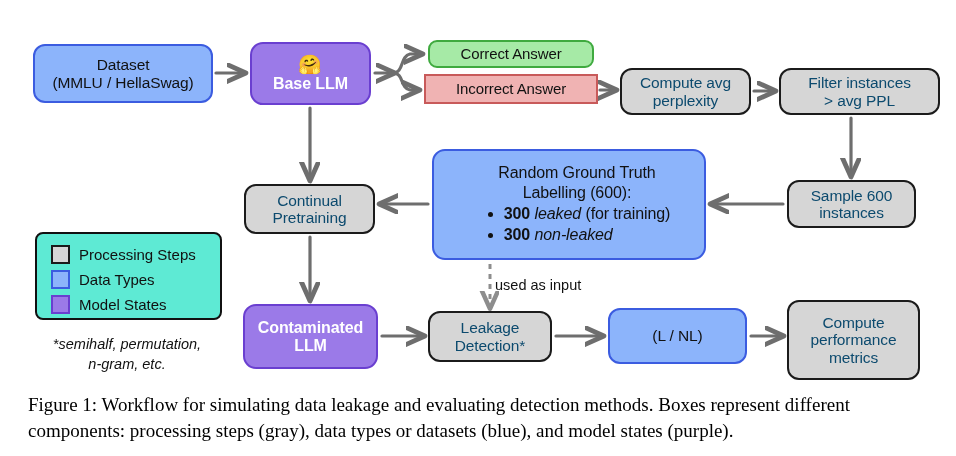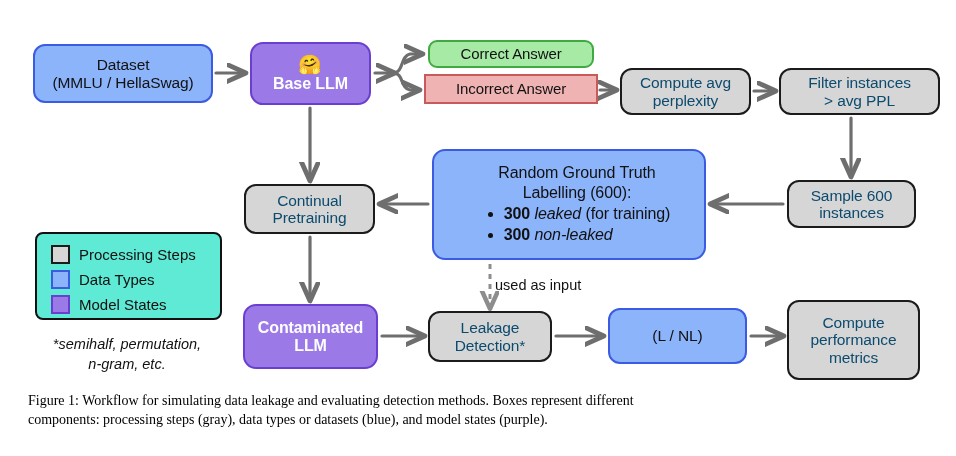--- a/index.html
+++ b/index.html
@@ -50,21 +50,21 @@
   .sw-blue{background:#8cb4fb;border:2.2px solid #3b5ce0;}
   .sw-purple{background:#9b7ae8;border:2.2px solid #6a3fd0;}
 
   
   #footnote{position:absolute;left:32px;top:307px;width:190px;text-align:center;
             font-style:italic;font-size:14.5px;line-height:1.35;color:#111;margin-top:16px;}
   #used-as-input{position:absolute;left:495px;top:265px;font-size:14.5px;color:#111;white-space:nowrap;}
 
   
   #caption{position:absolute;left:28px;top:392px;width:900px;
-           font-family:"Liberation Serif",serif;font-size:14px;line-height:1.35;
+           font-family:"Liberation Serif",serif;font-size:19px;line-height:1.35;
            color:#000;text-align:justify;}
   #caption .ln{display:block;}
 </style>
 </head>
 <body>
 
 <div id="figure">
 
   <div id="diagram">
 

